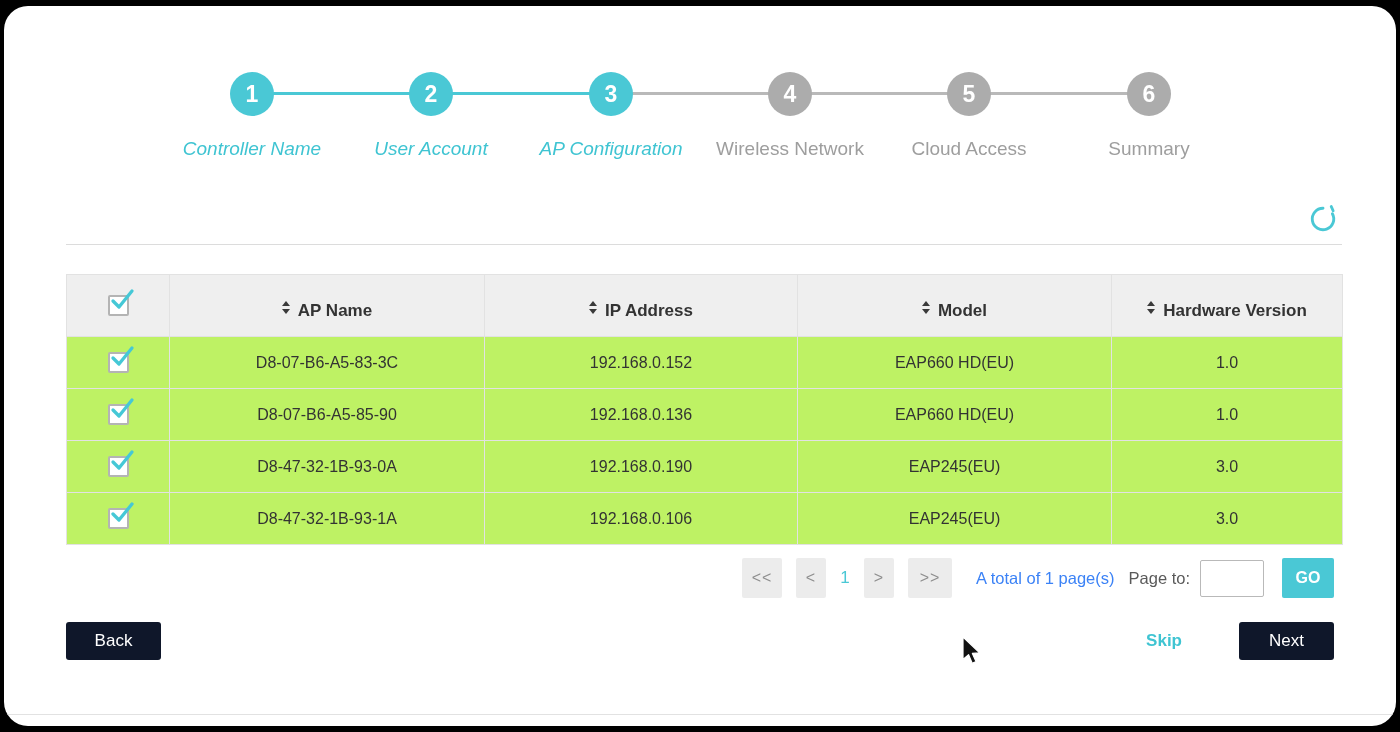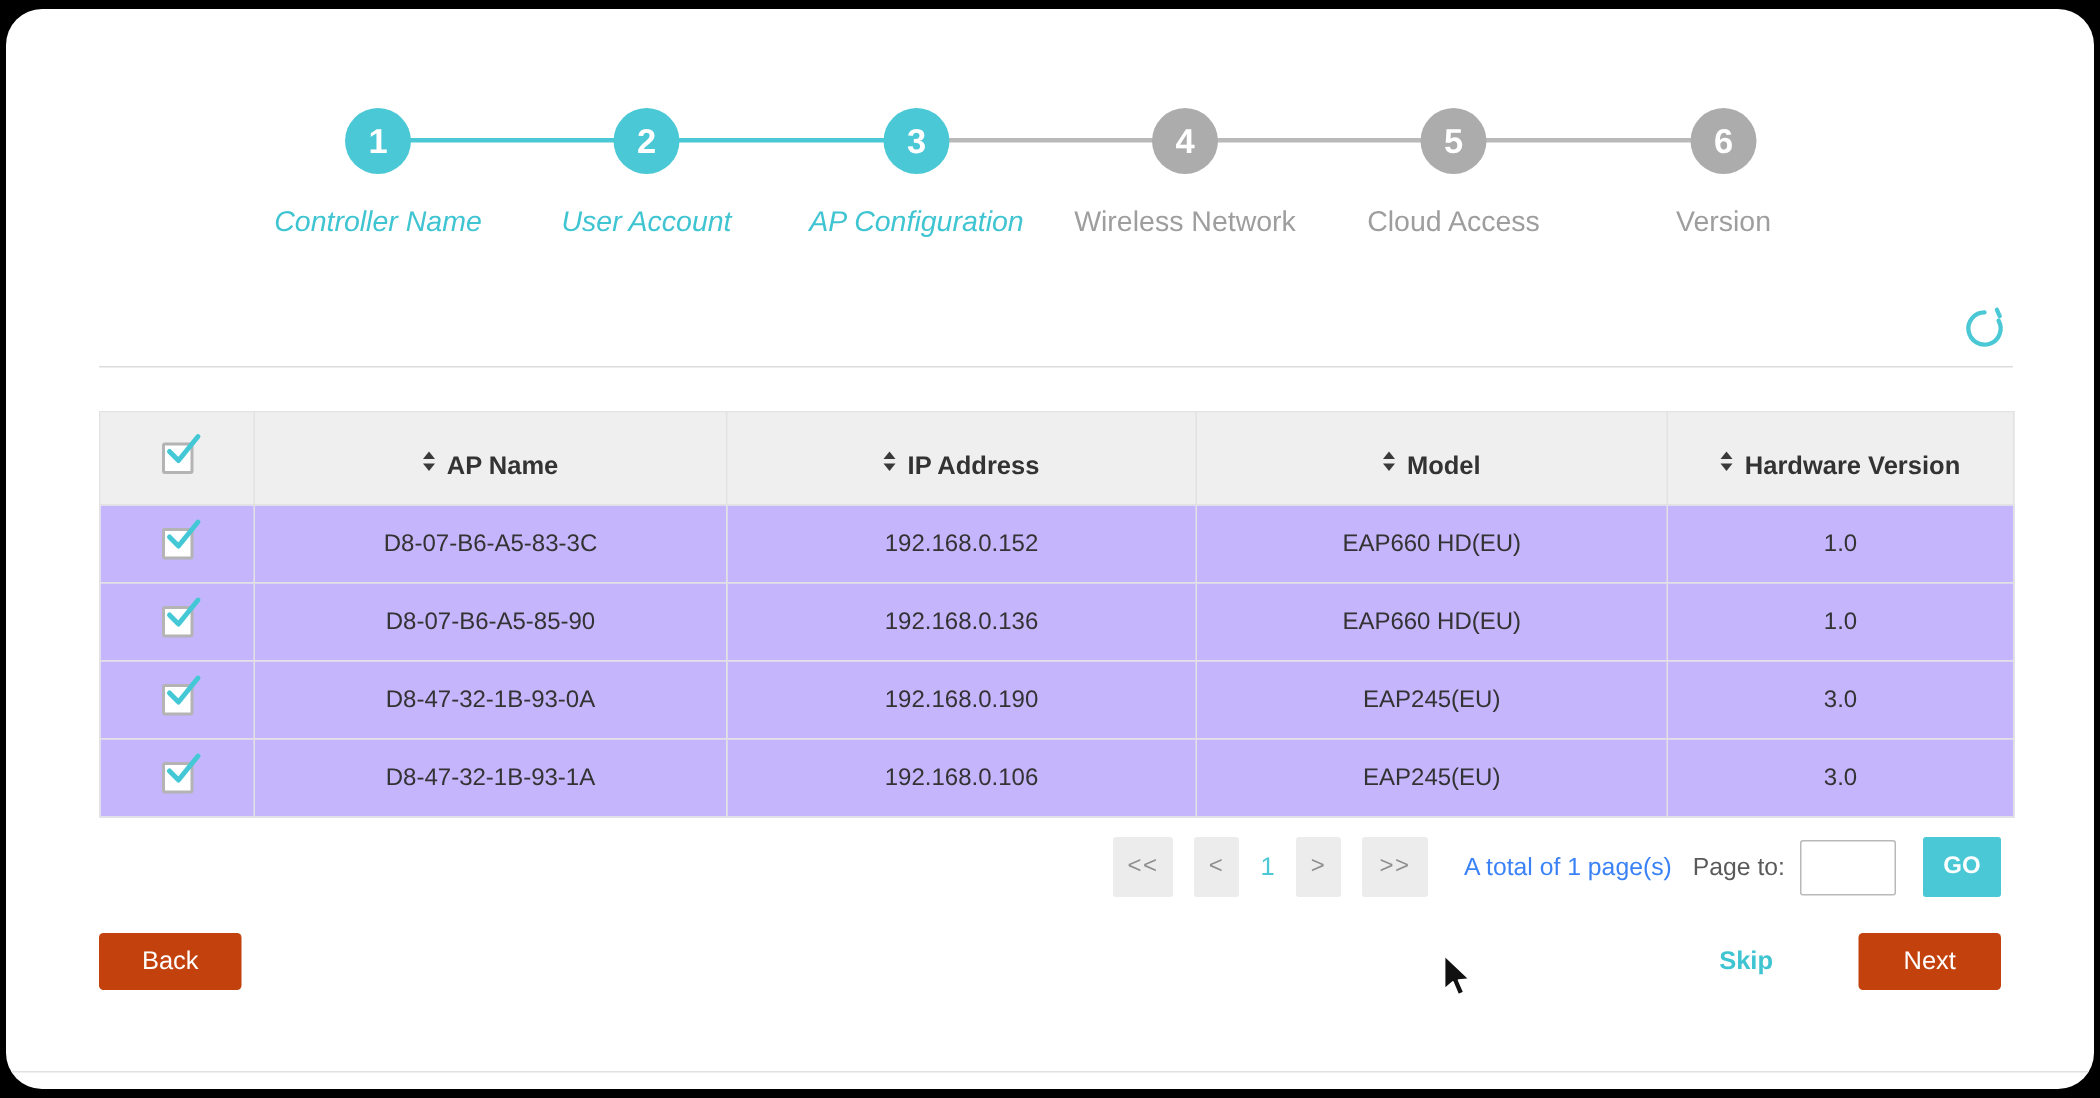--- a/index.html
+++ b/index.html
@@ -25,21 +25,21 @@
 
   
   .section-title { position:absolute; left:62px; top:200px; font-size:21px; font-weight:bold; color:#2d2d2d; }
   .refresh-btn { position:absolute; left:1304px; top:198px; width:30px; height:30px; cursor:pointer; }
   .divider { position:absolute; left:62px; top:238px; width:1276px; height:1px; background:#dcdcdc; }
 
   
   table.ap-table { position:absolute; left:62px; top:268px; width:1276px; border-collapse:collapse; table-layout:fixed; }
   .ap-table th, .ap-table td { border:1px solid #e2e2e2; text-align:center; vertical-align:middle; }
   .ap-table th { background:#efefef; height:62px; font-size:17px; font-weight:bold; color:#333; }
-  .ap-table td { background:#c4b5fd; height:52px; font-size:16px; color:#333; }
+  .ap-table td { background:#bef264; height:52px; font-size:16px; color:#333; }
   .th-inner { display:inline-flex; align-items:flex-start; justify-content:center; gap:8px; }
   .sort { display:inline-flex; flex-direction:column; gap:3px; }
   .sort .tri-up { width:0; height:0; border-left:4.5px solid transparent; border-right:4.5px solid transparent; border-bottom:5.5px solid #3a3a3a; }
   .sort .tri-down { width:0; height:0; border-left:4.5px solid transparent; border-right:4.5px solid transparent; border-top:5.5px solid #3a3a3a; }
 
   .cb { position:relative; display:inline-block; width:21px; height:21px; vertical-align:middle; cursor:pointer; }
   .cb .box { position:absolute; left:0; top:0; width:21px; height:21px; background:#fff; border:2px solid #b4b4b4; border-radius:2px; }
   .cb svg { position:absolute; left:0px; top:-7px; }
 
   
@@ -53,21 +53,21 @@
   .pg-last  { width:44px; margin-right:24px; }
   .pg-total { color:#3b82f6; font-size:16.5px; margin-right:14px; }
   .pg-goto-label { color:#5a5a5a; font-size:16.5px; margin-right:10px; }
   .pg-input { width:64px; height:37px; border:1px solid #b9b9b9; border-radius:2px; font-size:16px; padding:0 6px; margin-right:18px;
               font-family:inherit; outline:none; }
   .pg-go { width:52px; height:40px; background:#4ac8d5; color:#fff; font-size:16px; font-weight:bold; display:flex; align-items:center;
            justify-content:center; border-radius:2px; cursor:pointer; }
 
   
   .btn { height:38px; display:flex; align-items:center; justify-content:center; border-radius:3px; font-size:17px; cursor:pointer; }
-  .btn-teal { background:#c2410c; color:#fff; }
+  .btn-teal { background:#0f172a; color:#fff; }
   .footer-back { position:absolute; left:62px; top:616px; width:95px; }
   .footer-right { position:absolute; right:62px; top:616px; display:flex; align-items:center; gap:57px; }
   .skip-link { color:#3fc4d2; font-size:17px; font-weight:bold; cursor:pointer; }
   .footer-next { width:95px; }
 
   .cursor { position:absolute; left:962px; top:636px; z-index:10; pointer-events:none; }
 </style>
 </head>
 <body>
 
@@ -92,21 +92,21 @@
     <div class="step todo" style="left:696px;">
       <div class="step-circle">4</div>
       <div class="step-label">Wireless Network</div>
     </div>
     <div class="step todo" style="left:875px;">
       <div class="step-circle">5</div>
       <div class="step-label">Cloud Access</div>
     </div>
     <div class="step todo" style="left:1055px;">
       <div class="step-circle">6</div>
-      <div class="step-label">Version</div>
+      <div class="step-label">Summary</div>
     </div>
   </div>
 
   <div class="refresh-btn">
     <span>
       <svg width="30" height="30" viewBox="0 0 24 24">
         <path d="M12 3.4 a 8.6 8.6 0 1 0 7.5 4.4" fill="none" stroke="#4ac8d5" stroke-width="2.3" stroke-linecap="round"></path>
         <path d="M18.6 2.0 l 1.5 3.4" fill="none" stroke="#4ac8d5" stroke-width="2.3" stroke-linecap="round"></path>
       </svg>
     </span>

